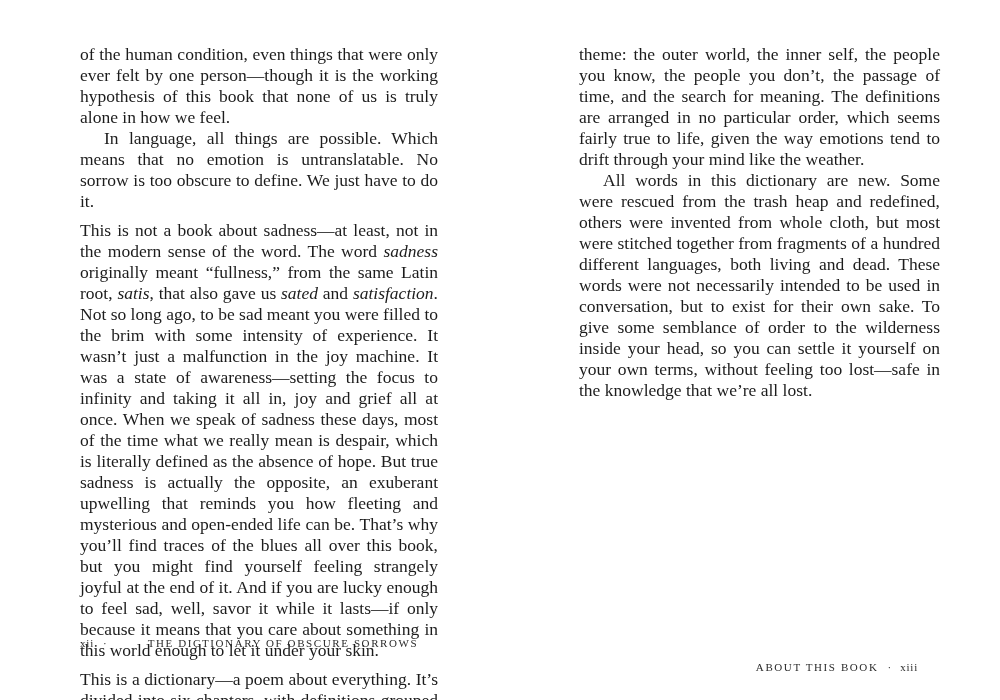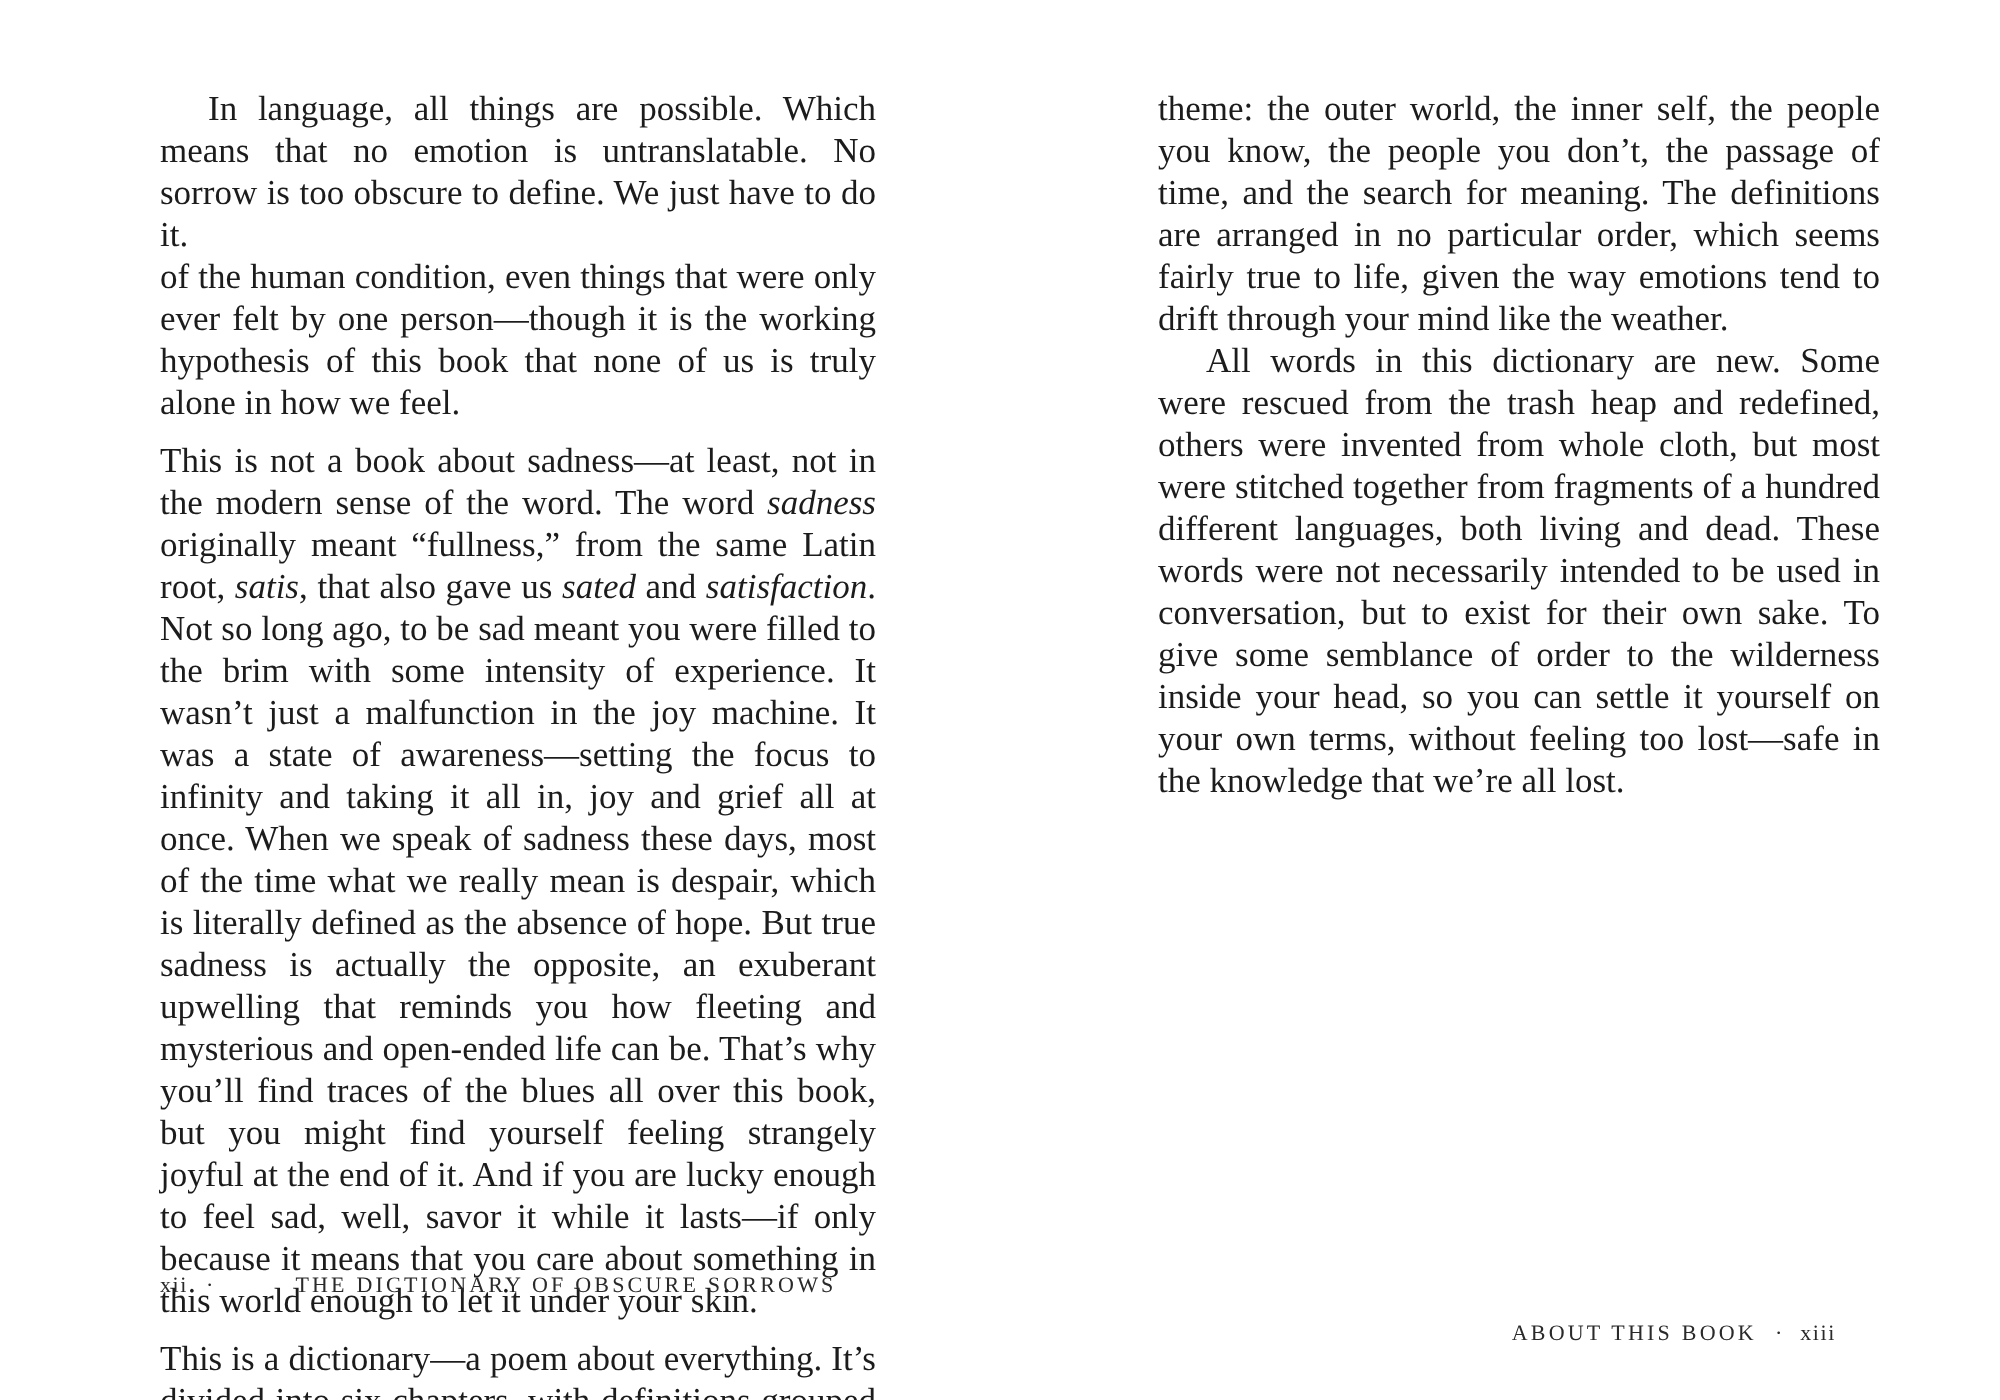--- a/index.html
+++ b/index.html
@@ -60,22 +60,22 @@
   }
   .footer .pagenum { letter-spacing: 0.8px; text-align: right; }
   .footer .caps { letter-spacing: 1.6px; padding-left: 32px; }
 </style>
 </head>
 <body>
 
 <div class="spread">
 
   <div class="text-col text-col-left">
+      <p class="para"><span>of the human condition, even things that were only ever felt by one person—though it is the working hypothesis of this book that none of us is truly alone in how we feel.</span></p>
       <p class="para indent"><span>In language, all things are possible. Which means that no emotion is untranslatable. No sorrow is too obscure to define. We just have to do it.</span></p>
-      <p class="para"><span>of the human condition, even things that were only ever felt by one person—though it is the working hypothesis of this book that none of us is truly alone in how we feel.</span></p>
       <p class="para gap"><span>This is not a book about sadness—at least, not in the mod­ern sense of the word. The word </span><em>sadness</em><span> originally meant “fullness,” from the same Latin root, </span><em>satis</em><span>, that also gave us </span><em>sated</em><span> and </span><em>satisfaction</em><span>. Not so long ago, to be sad meant you were filled to the brim with some intensity of experience. It wasn’t just a malfunction in the joy machine. It was a state of awareness—setting the focus to infinity and taking it all in, joy and grief all at once. When we speak of sadness these days, most of the time what we really mean is despair, which is literally defined as the absence of hope. But true sadness is actually the opposite, an exuberant upwelling that reminds you how fleeting and mysterious and open-ended life can be. That’s why you’ll find traces of the blues all over this book, but you might find yourself feeling strangely joyful at the end of it. And if you are lucky enough to feel sad, well, savor it while it lasts—if only because it means that you care about something in this world enough to let it under your skin.</span></p>
       <p class="para gap"><span>This is a dictionary—a poem about everything. It’s divided into six chapters, with definitions grouped according to</span></p>
     </div>
 
   <div class="text-col text-col-right">
       <p class="para"><span>theme: the outer world, the inner self, the people you know, the people you don’t, the passage of time, and the search for meaning. The definitions are arranged in no particular order, which seems fairly true to life, given the way emotions tend to drift through your mind like the weather.</span></p>
       <p class="para indent"><span>All words in this dictionary are new. Some were res­cued from the trash heap and redefined, others were in­vented from whole cloth, but most were stitched together from fragments of a hundred different languages, both liv­ing and dead. These words were not necessarily intended to be used in conversation, but to exist for their own sake. To give some semblance of order to the wilderness inside your head, so you can settle it yourself on your own terms, without feeling too lost—safe in the knowledge that we’re all lost.</span></p>
     </div>
 
   <div class="footer footer-left">

